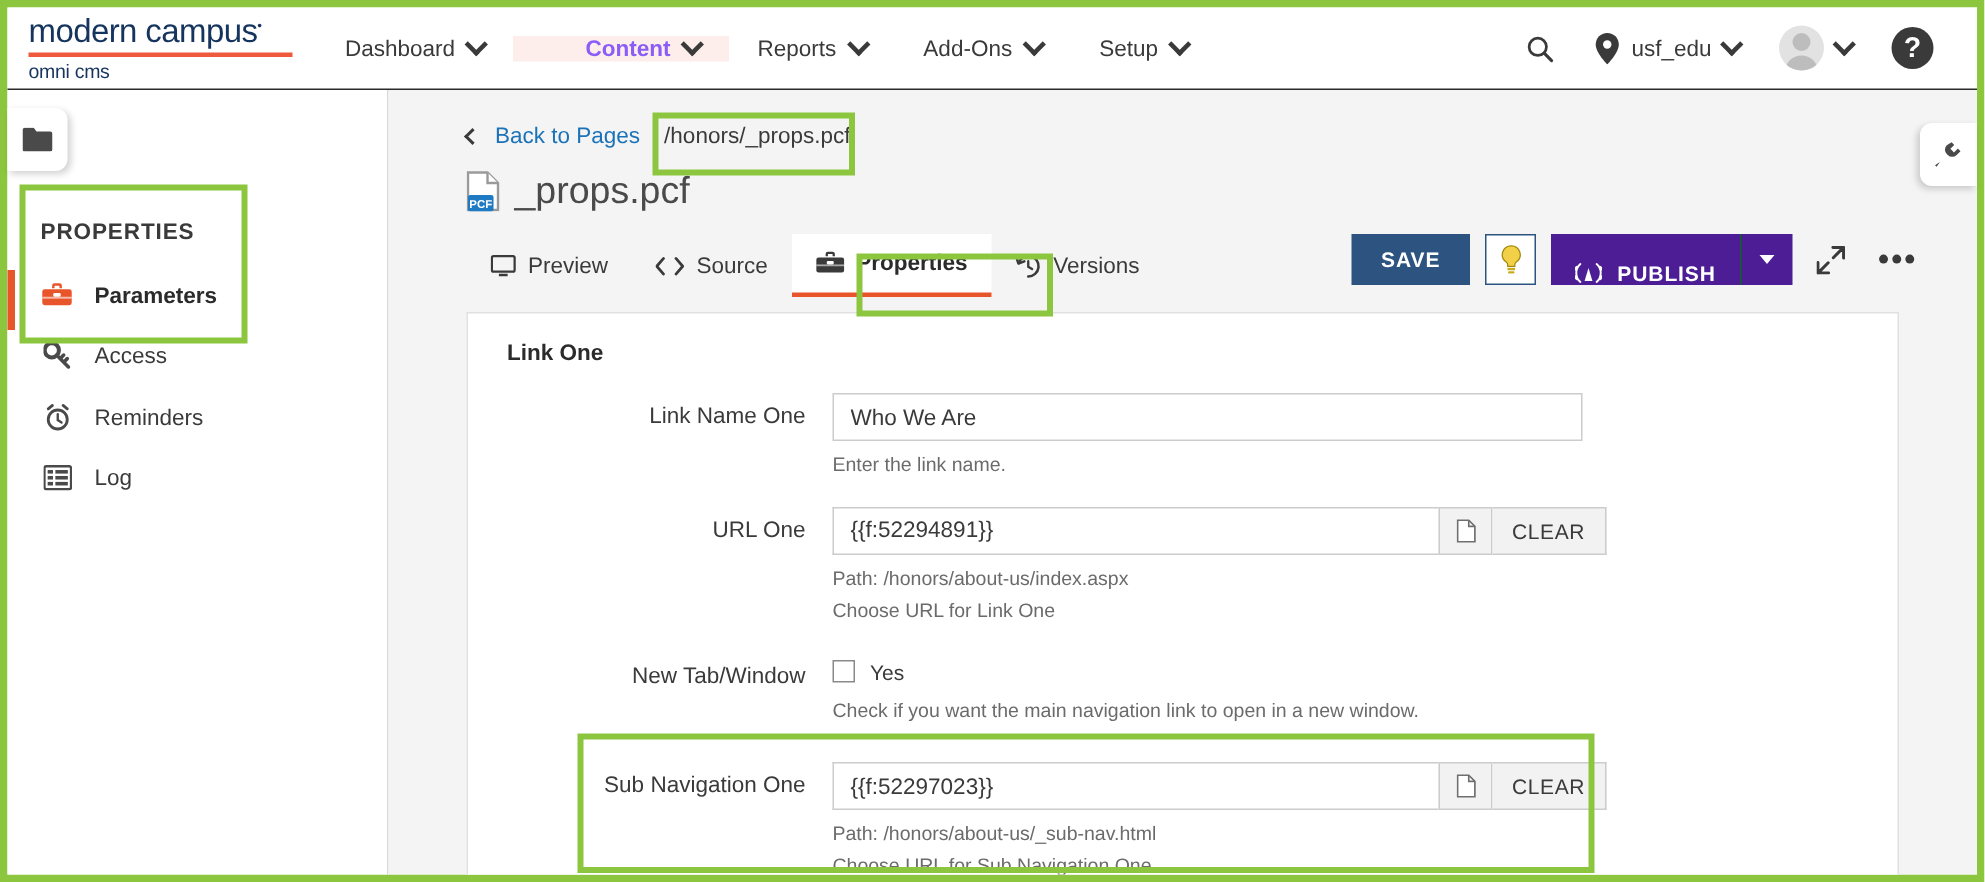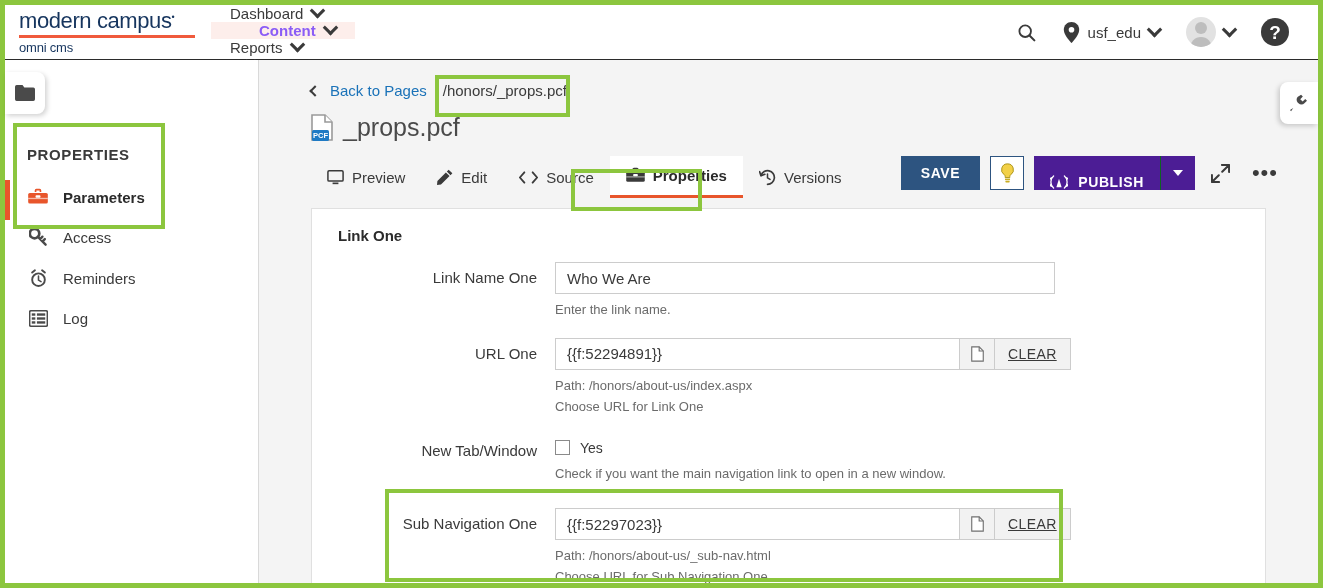--- a/index.html
+++ b/index.html
@@ -34,21 +34,21 @@
     letter-spacing: -0.4px; line-height: 1.0; position: relative;
   }
   .logo-tm { font-size: 9px; vertical-align: super; color:#16355e; }
   .logo-rule {
     height: 3px; background: #f05a3c; width: 176px; margin: 3px 0 3px 0;
   }
   .logo-sub {
     font-size: 13px; color: #16355e; letter-spacing: -0.2px; line-height: 1;
   }
 
-  .nav-items { display: flex; align-items: flex-start; flex-direction: column; }
+  .nav-items { display: flex; align-items: center; }
   .nav-item {
     display: flex; align-items: center; gap: 9px;
     padding: 0 19px; font-size: 15px; color: #3a3a3a;
     cursor: pointer; white-space: nowrap;
   }
   .nav-item.active { background: #fdeeeb; color: #8b5cf6; font-weight: bold; padding-left: 48px; }
   .caret {
     width: 0; height: 0; border-left: 5.5px solid transparent;
     border-right: 5.5px solid transparent; border-top: 6.5px solid #3a3a3a;
     display: inline-block;
@@ -202,21 +202,21 @@
     font-family: "Liberation Sans", sans-serif;
   }
   .urlinput { width: 404px; border-right: none; }
   .btn-file {
     width: 36px; height: 32px; border: 1px solid #ccc; background: #f2f2f2;
     display: flex; align-items: center; justify-content: center; cursor: pointer;
   }
   .btn-clear {
     height: 32px; border: 1px solid #ccc; border-left: none; background: #f2f2f2;
     padding: 0 13px; display: flex; align-items: center;
-    font-size: 14px; color: #3a3a3a; cursor: pointer; letter-spacing: 0.4px; text-decoration: underline;
+    font-size: 14px; color: #3a3a3a; cursor: pointer; letter-spacing: 0.4px;
   }
   .help {
     font-size: 13px; color: #6b6b6b; margin-top: 7px; line-height: 1.45;
   }
   .chkrow { display: flex; align-items: center; gap: 10px; padding-top: 5px; }
   .chkbox {
     width: 15px; height: 15px; border: 1.6px solid #8a8a8a; background: #fff;
     cursor: pointer;
   }
   .chklabel { font-size: 14px; color: #3a3a3a; }
@@ -382,26 +382,20 @@
       <span class="page-title">_props.pcf</span>
     </div>
 
     <div class="tabrow">
       <div class="tab">
         <svg width="17" height="15" viewBox="0 0 20 18">
           <rect x="0.9" y="0.9" width="18.2" height="12.4" rx="1.4" fill="none" stroke="#3a3a3a" stroke-width="1.8"></rect>
           <rect x="6.5" y="15" width="7" height="2" fill="#3a3a3a"></rect>
         </svg>
         <span>Preview</span>
-      </div>
-      <div class="tab">
-        <svg width="16" height="16" viewBox="0 0 20 20">
-          <path d="M14.6 0.8l4.6 4.6-2.3 2.3-4.6-4.6 2.3-2.3zM11.1 4.3l4.6 4.6L5 19.5 0 20l0.5-5L11.1 4.3z" fill="#3a3a3a"></path>
-        </svg>
-        <span>Edit</span>
       </div>
       <div class="tab">
         <svg width="19" height="13" viewBox="0 0 22 14">
           <path d="M6.2 1L1 7l5.2 6M15.8 1L21 7l-5.2 6" fill="none" stroke="#3a3a3a" stroke-width="2.1" stroke-linecap="round" stroke-linejoin="round"></path>
         </svg>
         <span>Source</span>
       </div>
       <div class="tab active">
         <svg width="19" height="17" viewBox="0 0 24 22">
           <path d="M8 3a2 2 0 012-2h4a2 2 0 012 2v2h-2V3h-4v2H8V3z" fill="#3a3a3a"></path>

